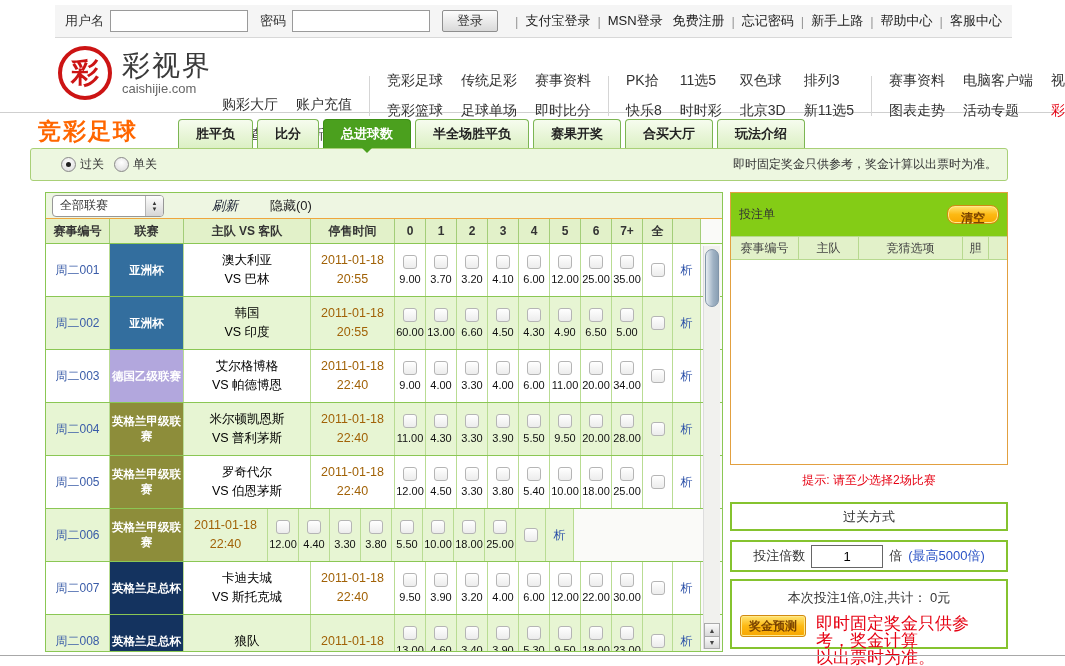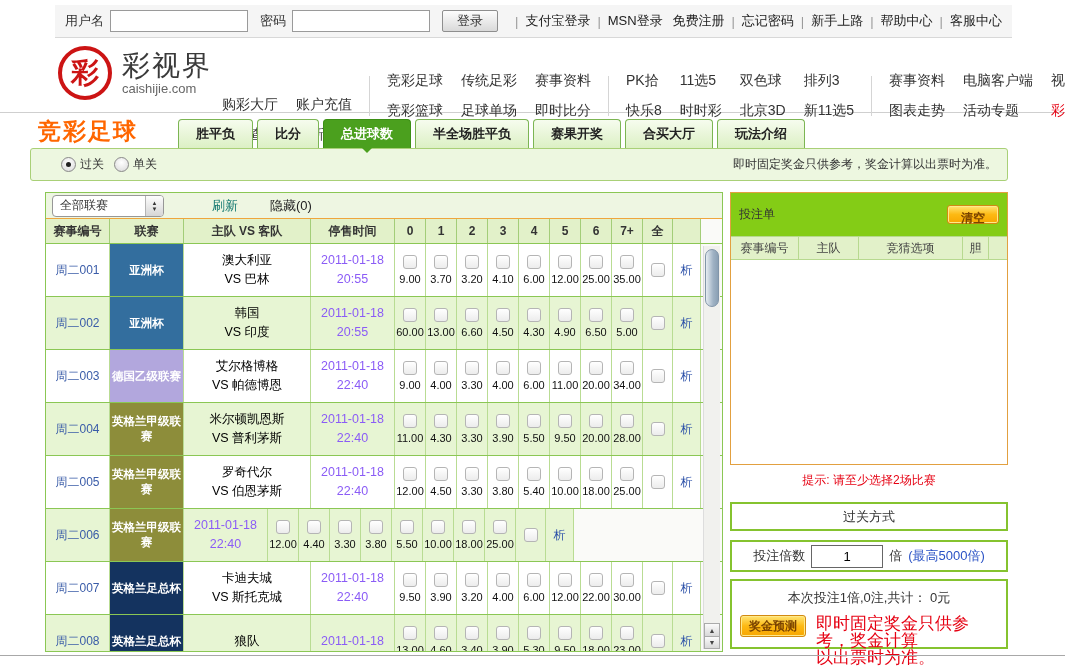--- a/index.html
+++ b/index.html
@@ -48,54 +48,54 @@
   
   .gametable{position:absolute;left:45px;top:192px;width:678px;height:460px;border:1px solid #8bc754;background:#fff;
     box-sizing:border-box;overflow:hidden;}
   .t-filter{height:26px;background:#eef6e2;border-bottom:1px solid #efa63d;display:flex;align-items:center;
     padding-left:6px;font-size:13px;box-sizing:border-box;}
   .select{width:110px;height:20px;border:1px solid #979797;border-radius:4px;background:#fff;display:flex;align-items:center;
     font-size:12px;cursor:pointer;overflow:hidden;}
   .select .sel-txt{flex:1;padding-left:7px;}
   .select .stepper{width:17px;height:100%;border-left:1px solid #b5b5b5;background:linear-gradient(#fdfdfd,#d6d6d6);
     display:flex;flex-direction:column;align-items:center;justify-content:center;font-size:6px;color:#333;line-height:6px;}
-  .t-link{margin-left:48px;color:#0f766e;cursor:pointer;}
+  .t-link{margin-left:48px;color:#0f172a;cursor:pointer;font-style:italic;}
   .t-link2{margin-left:32px;color:#222;cursor:pointer;}
   .t-head{height:25px;background:#e2f1c9;border-bottom:1px solid #8bc754;display:flex;box-sizing:border-box;
     font-size:12px;font-weight:bold;color:#333;}
   .t-head .cell{display:flex;align-items:center;justify-content:center;border-right:1px solid #a3cd78;box-sizing:border-box;height:100%;}
   .t-body{height:409px;overflow:hidden;}
   .t-row{display:flex;height:53px;border-bottom:1px solid #8bc754;box-sizing:border-box;}
   .t-row.alt{background:#e7f5d3;}
   .t-row .cell{border-right:1px solid #b9dc93;box-sizing:border-box;display:flex;flex-direction:column;
     align-items:center;justify-content:center;}
   .c-code{width:64px;}.c-league{width:74px;}.c-teams{width:127px;}.c-time{width:84px;}
   .c-odd{width:31px;}.c-all{width:30px;}.c-ana{width:28px;}.c-scroll{flex:1;border-right:none!important;background:#fafaf8;}
   .code-txt{color:#3a5ca8;font-size:12px;}
   .league-badge{width:100%;height:100%;display:flex;align-items:center;justify-content:center;text-align:center;
     color:#fff;font-weight:bold;font-size:11.5px;line-height:15px;padding:8px 1px;box-sizing:border-box;}
   .team-line{font-size:12.5px;line-height:19px;color:#000000;text-align:center;}
-  .time-line{font-size:12.5px;line-height:19px;color:#8b5cf6;}
+  .time-line{font-size:12.5px;line-height:19px;color:#a16207;}
   .cb{display:inline-block;width:12px;height:12px;background:linear-gradient(#fff,#ececec);border:1px solid #b5b5b5;
     border-radius:3px;cursor:pointer;}
   .odd-val{font-size:11px;color:#111;margin-top:4px;}
   .ana-link{color:#2b50a8;font-size:12px;cursor:pointer;}
   
   .scroll-track{position:absolute;right:2px;top:53px;width:16px;bottom:2px;background:#f1f1ee;border-left:1px solid #ddd;}
   .scroll-thumb{position:absolute;left:1px;top:3px;width:12px;height:56px;border-radius:7px;border:1px solid #8195a9;
     background:linear-gradient(90deg,#e7edf2,#9fb2c4 60%,#8ba0b4);cursor:pointer;}
   .scroll-arrows{position:absolute;left:0;bottom:0;width:16px;}
   .scroll-arrow{width:16px;height:13px;background:linear-gradient(#fbfbfb,#d8d8d8);border:1px solid #aaa;border-bottom:none;
     box-sizing:border-box;display:flex;align-items:center;justify-content:center;font-size:7px;color:#444;cursor:pointer;}
   .scroll-arrow:last-child{border-bottom:1px solid #aaa;}
   
   .betslip{position:absolute;left:730px;top:192px;width:278px;height:273px;border:1px solid #e2a040;background:#fff;box-sizing:border-box;}
   .bs-head{height:43px;background:#84cc16;display:flex;align-items:center;padding:0 8px;box-sizing:border-box;font-size:12px;}
   .btn-orange{margin-left:auto;height:19px;padding:4px 13px;background:linear-gradient(#ffe473,#fdb913 50%,#f7a600);
-    border:1px solid #d18a12;border-radius:3px;font-size:12px;font-weight:bold;color:#7a4300;box-shadow:inset 0 0 0 1px #ffe98a;cursor:pointer;}
+    border:1px solid #d18a12;border-radius:8px;font-size:12px;font-weight:bold;color:#7a4300;box-shadow:inset 0 0 0 1px #ffe98a;cursor:pointer;}
   .bs-cols{height:24px;background:#e2f1c9;border-top:1px solid #b7d98f;border-bottom:1px solid #b7d98f;display:flex;
     box-sizing:border-box;font-size:12px;color:#444;}
   .bs-cols .cell{display:flex;align-items:center;justify-content:center;border-right:1px solid #b7d98f;box-sizing:border-box;}
   .bs-cols .cell:last-child{border-right:none;}
   .hint{position:absolute;left:730px;top:472px;width:278px;text-align:center;color:#e60012;font-size:12px;}
   .greenbox{position:absolute;left:730px;border:2px solid #85c32f;background:#fff;box-sizing:border-box;width:278px;}
   .passbox{top:502px;height:29px;display:flex;align-items:center;justify-content:center;font-size:13px;}
   .multbox{top:540px;height:32px;display:flex;align-items:center;justify-content:center;font-size:13px;}
   .multbox input{width:66px;height:19px;border:1px solid #666;text-align:center;font-size:13px;margin:0 6px;}
   .mult-max{color:#2a52c5;margin-left:6px;}

